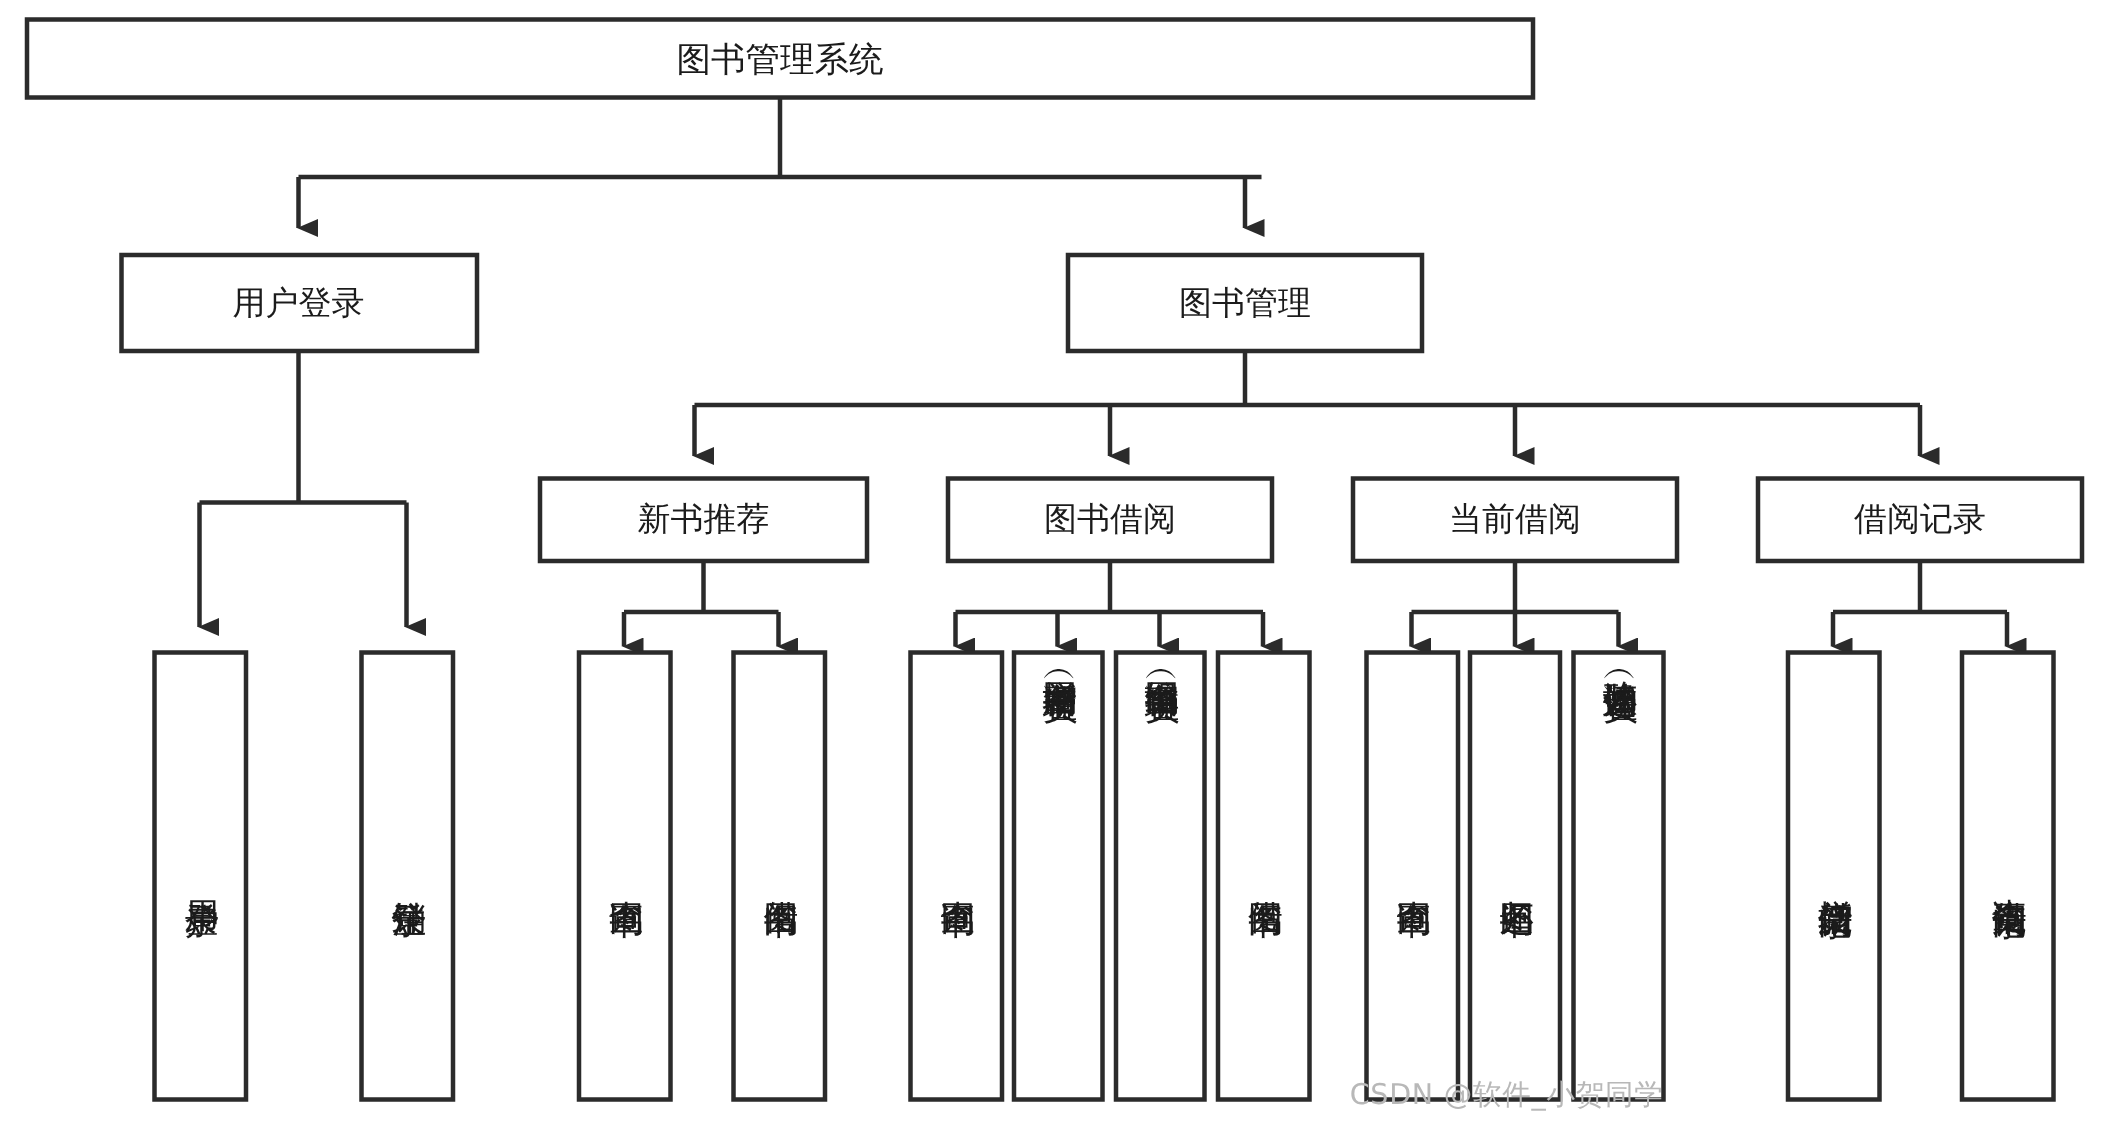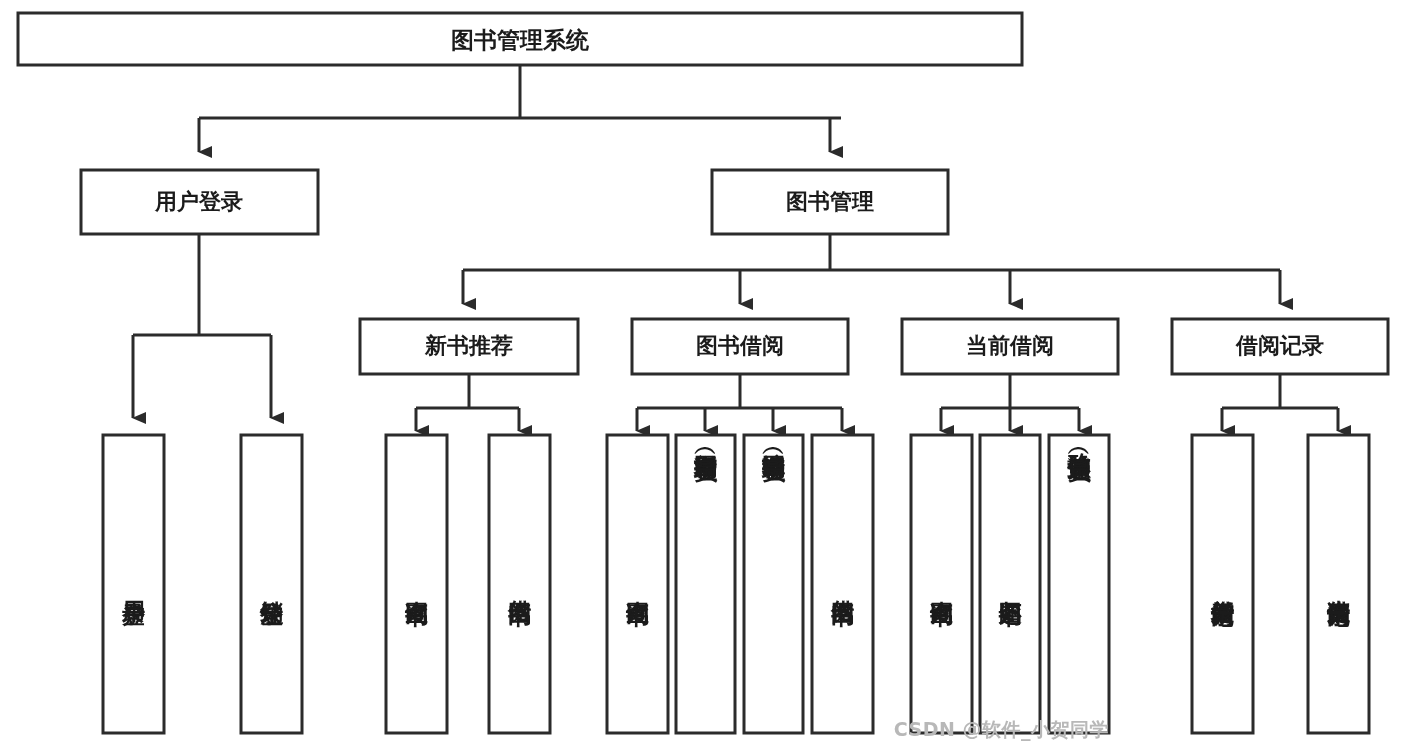--- a/index.html
+++ b/index.html
@@ -1,20 +1,20 @@
 <!DOCTYPE html>
 <html><head>
 <meta charset="utf-8">
 <style>
   html,body{margin:0;padding:0;background:#ffffff;}
   body{
     width:1405px;height:747px;overflow:hidden;
     font-family:"DejaVu Sans","Liberation Sans",sans-serif;
   }
-  #stage{position:relative;width:1115px;height:747px;background:#fff;font-weight:bold;}
+  #stage{position:relative;width:1115px;height:747px;background:#fff;}
   svg#diagram{position:absolute;left:0;top:0;width:1405px;height:747px;}
   .node-rect{fill:#ffffff;stroke:#2b2b2b;stroke-width:3;}
   .leaf-rect{fill:#ffffff;stroke:#2b2b2b;stroke-width:3;}
   .link{stroke:#2b2b2b;stroke-width:3;fill:none;stroke-linecap:butt;}
   .node-label{
     font-family:"DejaVu Sans","Liberation Sans",sans-serif;
     font-size:22px;fill:#1b1b1b;text-anchor:middle;dominant-baseline:middle;
   }
   .root-label{
     font-family:"DejaVu Sans","Liberation Sans",sans-serif;

